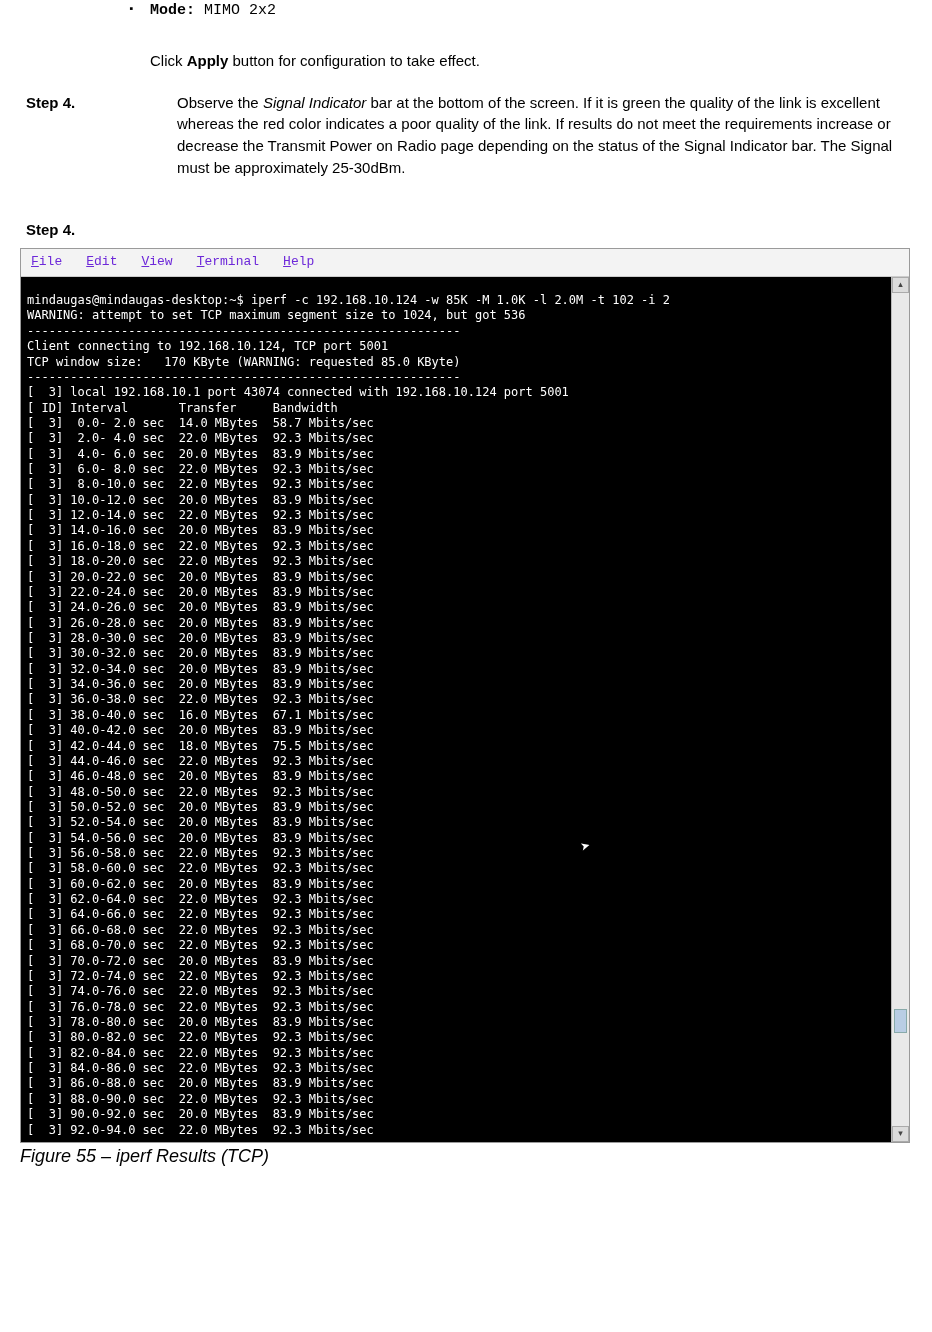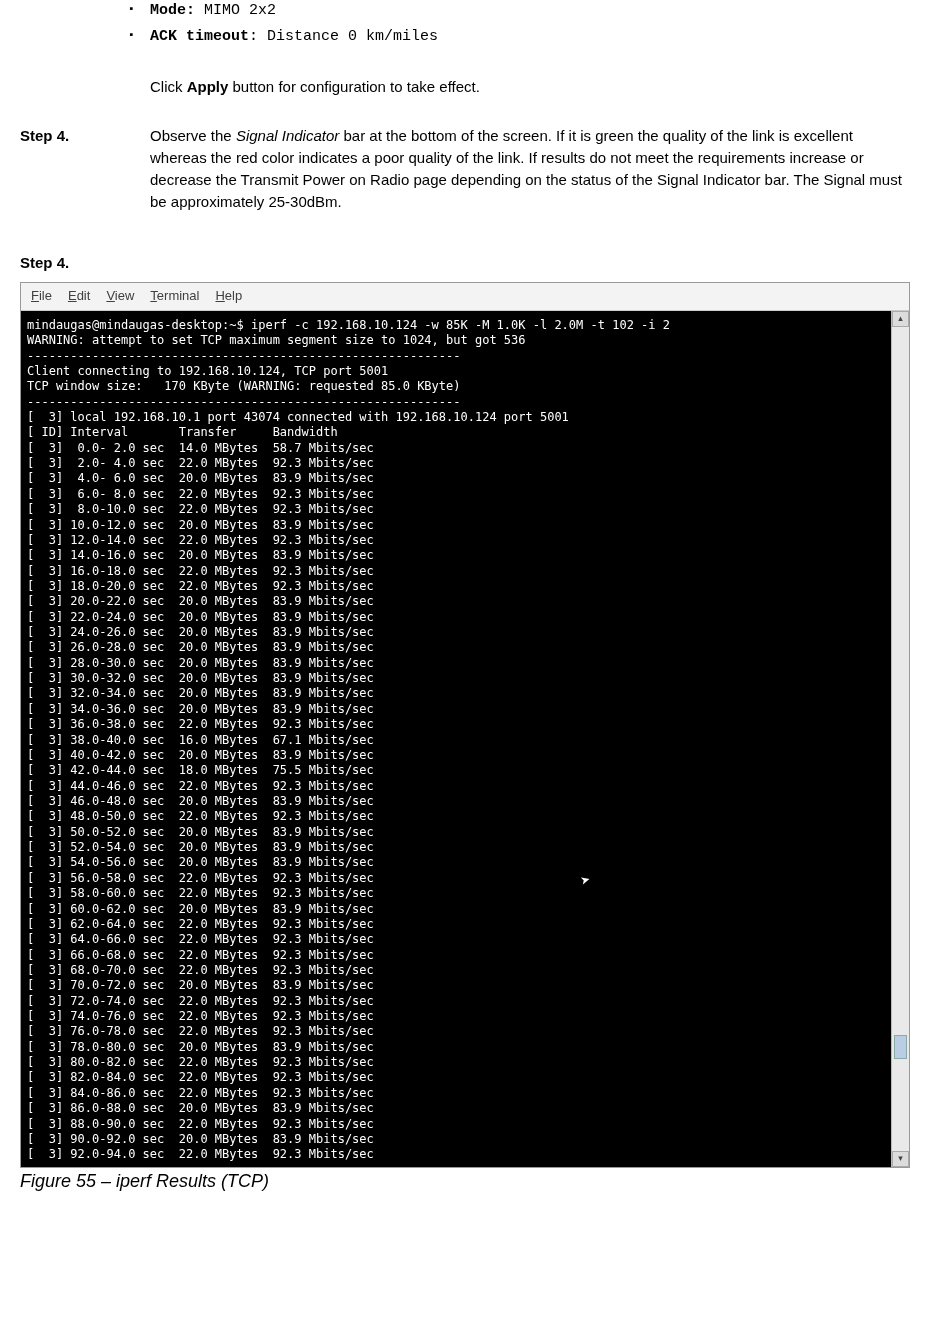--- a/index.html
+++ b/index.html
@@ -9,49 +9,50 @@
     color: #000;
     background: #fff;
     width: 932px;
     padding: 0 20px 20px 20px;
     line-height: 1.45;
   }
   .bullets { margin: 0 0 28px 130px; }
   .bullets li { list-style: none; position: relative; padding-left: 0; margin-bottom: 4px; font-family: Liberation Mono, monospace; }
   .bullets li::before { content: "▪"; position: absolute; left: -22px; top: 2px; font-size: 11px; }
   .bold { font-weight: bold; }
-  .apply-note { margin: 0 0 28px 130px; }
+  .apply-note { margin: 0 0 20px 130px; }
   .step { display: flex; margin-bottom: 40px; }
-  .step-label { font-weight: bold; width: 130px; flex-shrink: 0; }
-  .step-body { flex: 1; }
+  .step-label { font-weight: bold; width: 130px; flex-shrink: 0; margin-left: 6px; }
+  .step-body { flex: 1; margin-left: 21px; }
   .italic { font-style: italic; }
   .terminal-window {
     border: 1px solid #9a9a9a;
     background: #ededed;
     width: 890px;
     margin-top: 8px;
   }
   .menubar {
     display: flex;
-    gap: 16px;
+    gap: 24px;
     padding: 4px 10px;
     font-size: 13px;
     background: #f3f3f3;
     border-bottom: 1px solid #ccc;
-    color: #404040;
+    color: #6d28d9;
+    font-family: Liberation Mono, monospace;
   }
   .menubar .mnemonic { text-decoration: underline; }
   .terminal-shell { display: flex; }
   .terminal {
     background: #000;
     color: #fff;
     font-family: "DejaVu Sans Mono", "Courier New", monospace;
     font-size: 12px;
     line-height: 1.28;
-    padding: 7px 6px 4px 6px;
+    padding: 16px 6px 4px 6px;
     white-space: pre;
     width: 872px;
     overflow: hidden;
     position: relative;
   }
   .scrollbar {
     width: 18px;
     background: #e9e9e9;
     border-left: 1px solid #bbb;
     display: flex;
@@ -78,21 +79,20 @@
     color: #fff; font-size: 16px;
     transform: rotate(-15deg);
   }
   .figure-caption { font-style: italic; margin-top: 0; font-size: 18px; }
 </style>
 </head>
 <body>
 
 <ul class="bullets">
   <li><span class="bold">Mode:</span> <span>MIMO 2x2</span></li>
-  <li><span class="bold">ACK timeout</span><span>: Distance 0 km/miles</span></li>
 </ul>
 
 <p class="apply-note">
   <span>Click </span><span class="bold">Apply</span><span> button for configuration to take effect.</span>
 </p>
 
 <div class="step">
   <div class="step-label">Step 4.</div>
   <div class="step-body">
     <span>Observe the </span><span class="italic">Signal Indicator</span><span> bar at the bottom of the screen. If it is green the quality of the link is excellent whereas the red color indicates a poor quality of the link. If results do not meet the requirements increase or decrease the Transmit Power on Radio page depending on the status of the Signal Indicator  bar. The Signal must be approximately 25-30dBm.</span>

